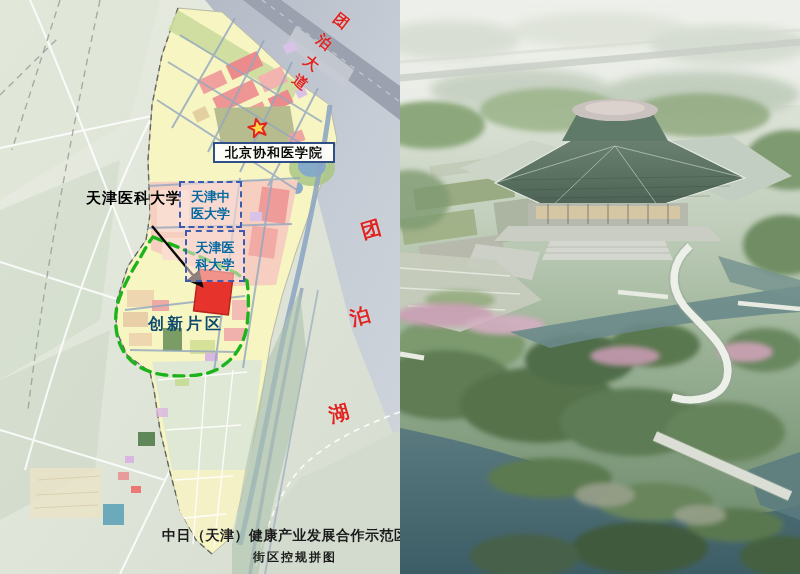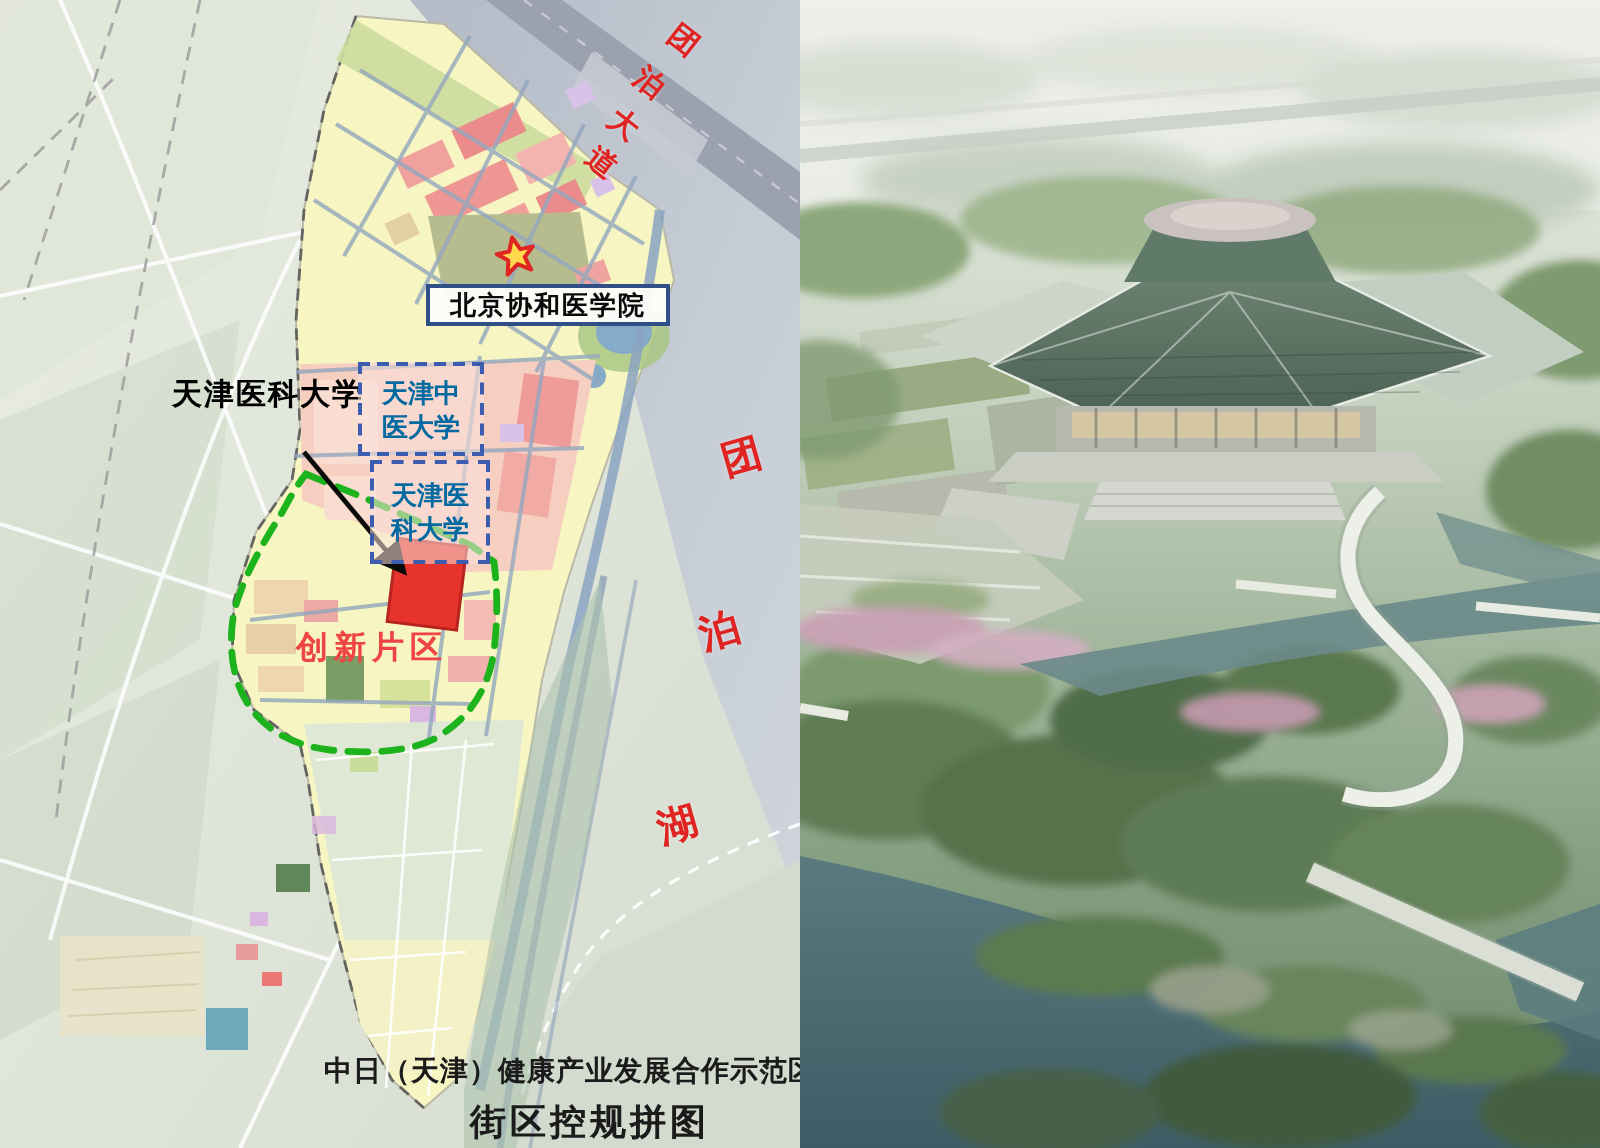--- a/index.html
+++ b/index.html
@@ -21,26 +21,26 @@
      display:flex;align-items:center;justify-content:center;}
   .memorial-box span{font-size:13px;font-weight:bold;color:#0a0a0a;letter-spacing:1px;}
   .campus-label{left:86px;top:187px;color:#000;font-weight:bold;font-size:15px;
      line-height:21px;letter-spacing:1px;white-space:nowrap;}
   .dashed-box{box-sizing:border-box;border:2px dashed #3c5cb0;
      background:rgba(252,226,219,.55);display:flex;align-items:center;justify-content:center;}
   .dashed-box span{color:#0369a1;font-weight:bold;font-size:13px;line-height:17px;
      width:42px;text-align:center;}
   .tcm-box{left:179px;top:181px;width:63px;height:47px;}
   .med-box{left:185px;top:230px;width:60px;height:52px;}
-  .innovation-label{left:148px;top:314px;color:#ef4444;font-weight:bold;
+  .innovation-label{left:148px;top:314px;color:#0c4a6e;font-weight:bold;
      font-size:16px;letter-spacing:3px;white-space:nowrap;}
   .caption{left:162px;top:527px;width:240px;text-align:center;color:#1b1b1b;
      font-family:"Liberation Serif","DejaVu Serif",serif;}
   .caption .l1{font-size:14px;font-weight:bold;white-space:nowrap;letter-spacing:0.5px;}
-  .caption .l2{font-size:18px;font-weight:bold;margin-top:4px;padding-left:26px;letter-spacing:2px;}
+  .caption .l2{font-size:12px;font-weight:bold;margin-top:4px;padding-left:26px;letter-spacing:2px;}
 </style>
 </head>
 <body>
 
 <div class="stage">
 
   <div class="panel" id="map-panel">
     <svg width="400" height="574" viewBox="0 0 400 574">
       <defs>
         <linearGradient id="bgG" x1="0" y1="0" x2="1" y2="1">

